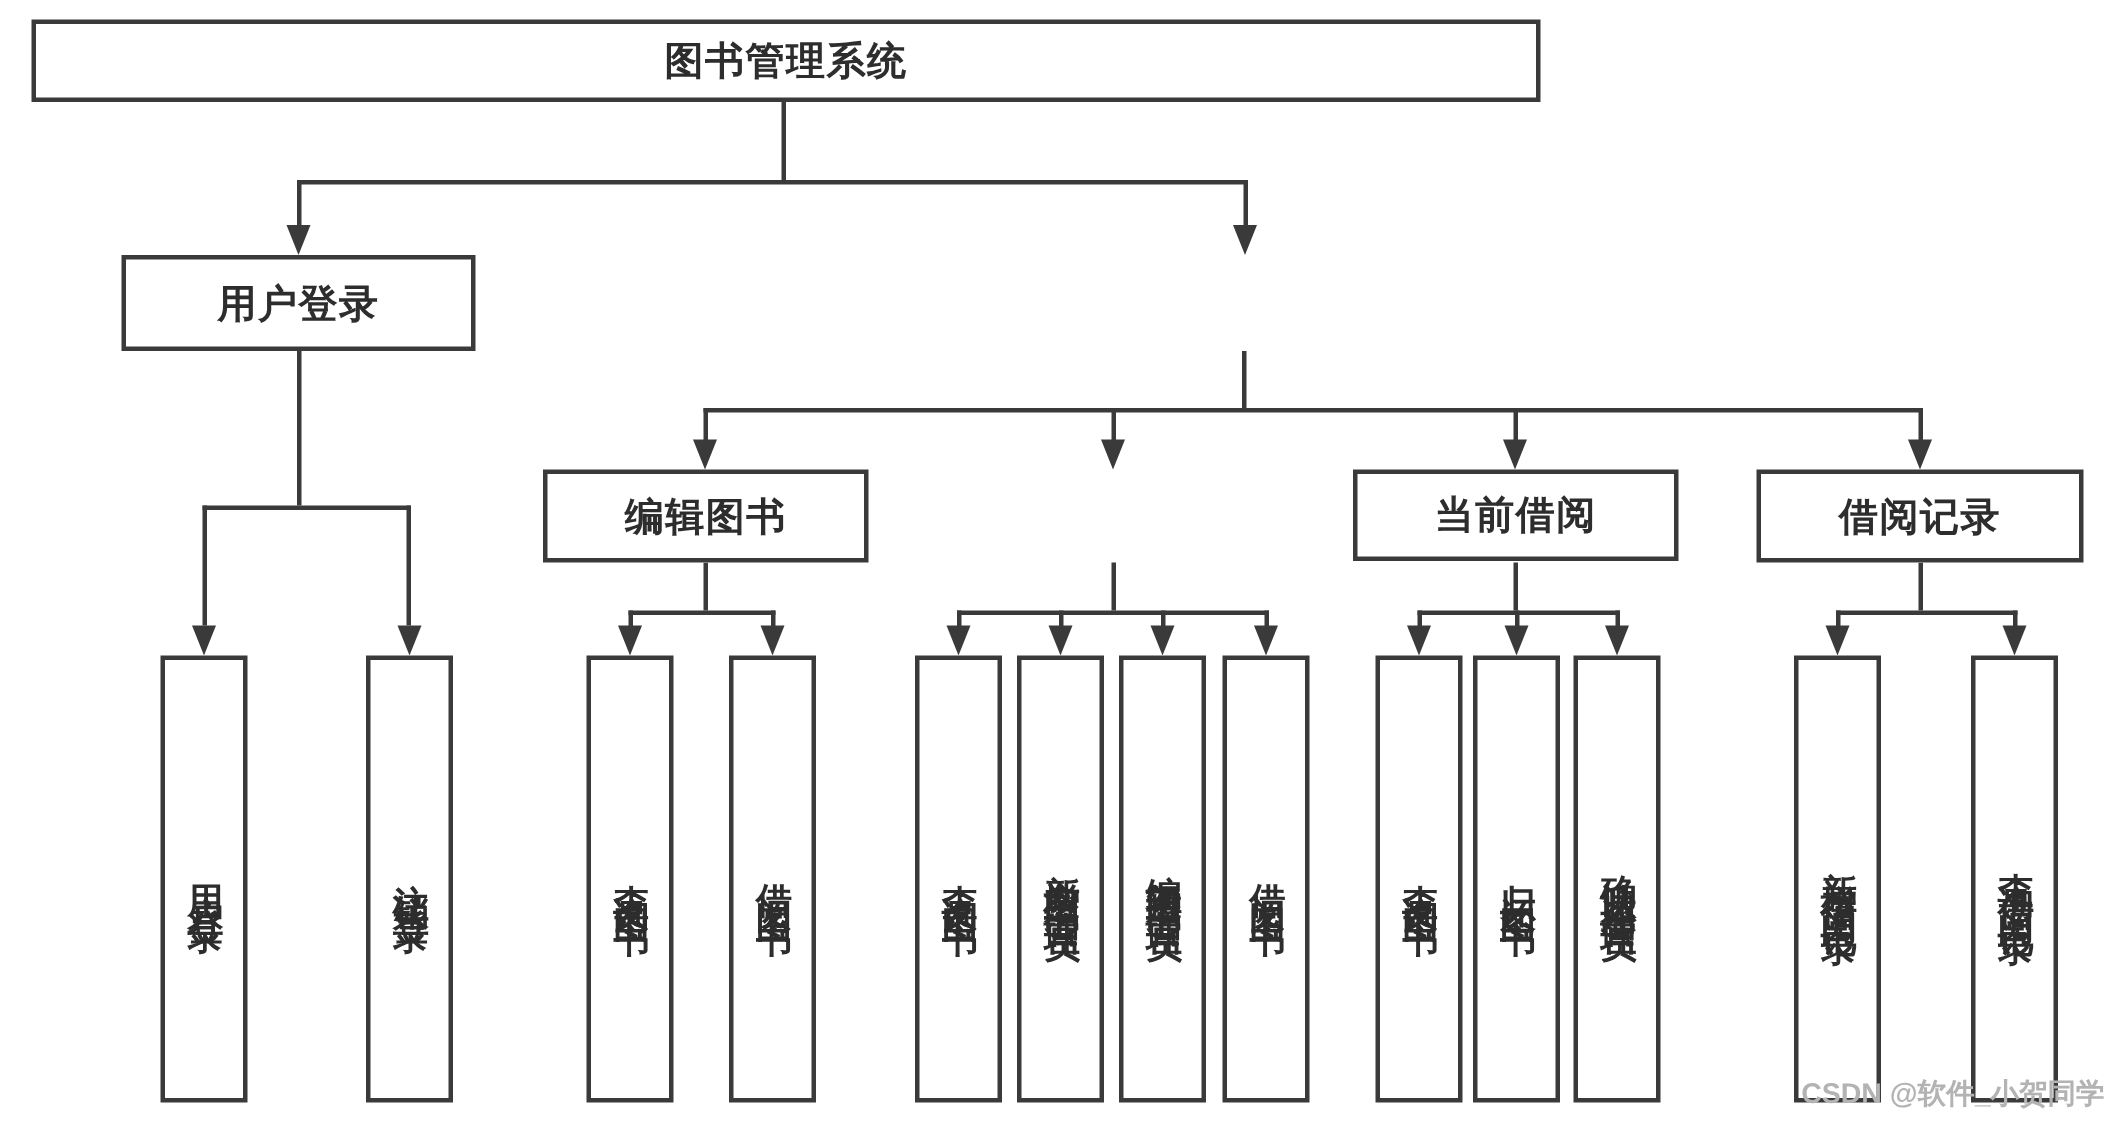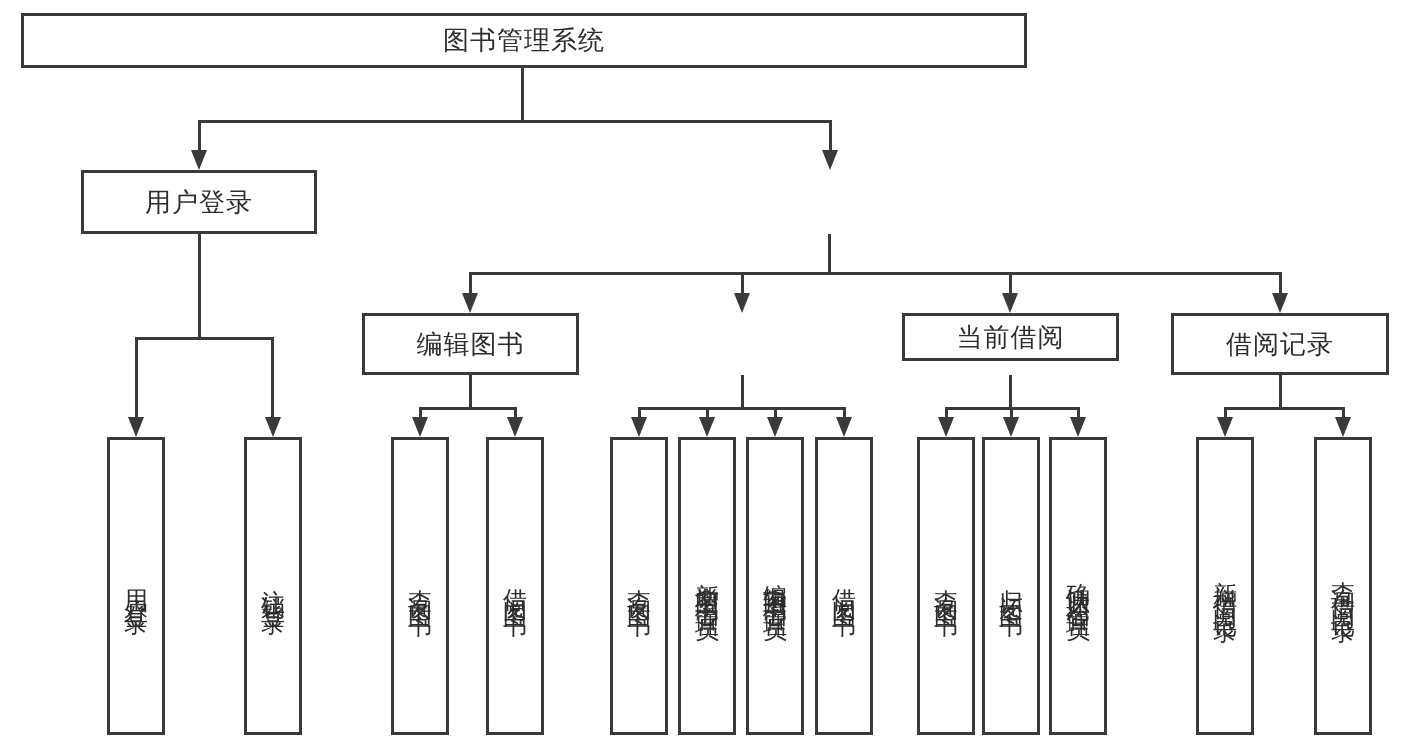--- a/index.html
+++ b/index.html
@@ -4,20 +4,21 @@
 <style>
   html, body { margin: 0; padding: 0; background: #ffffff; }
   .canvas {
     position: relative;
     width: 1405px;
     height: 747px;
     background: #ffffff;
     overflow: hidden;
     font-family: "Liberation Sans", "DejaVu Sans", sans-serif;
     color: #2d2d2d;
+    font-weight: bold;
   }
   .box {
     position: absolute;
     box-sizing: border-box;
     background: #ffffff;
     border: 3px solid #3a3a3a;
     display: flex;
     align-items: center;
     justify-content: center;
     z-index: 2;
@@ -99,21 +100,21 @@
   <div class="line" style="left:741px; top:272px; width:3px; height:22px;"></div>
   <div class="arrow" style="left:734px; top:293px;"></div>
   <div class="line" style="left:1009px; top:272px; width:3px; height:22px;"></div>
   <div class="arrow" style="left:1002px; top:293px;"></div>
   <div class="line" style="left:1279px; top:272px; width:3px; height:22px;"></div>
   <div class="arrow" style="left:1272px; top:293px;"></div>
 
   <div class="box h" style="left:362px; top:313px; width:217px; height:62px;">
     <span>编辑图书</span>
   </div>
-  <div class="box h" style="left:902px; top:313px; width:217px; height:48px;">
+  <div class="box h" style="left:902px; top:313px; width:217px; height:61px;">
     <span>当前借阅</span>
   </div>
   <div class="box h" style="left:1171px; top:313px; width:218px; height:62px;">
     <span>借阅记录</span>
   </div>
 
   <div class="line" style="left:469px; top:375px; width:3px; height:32px;"></div>
   <div class="line" style="left:419px; top:407px; width:98px; height:3px;"></div>
   <div class="line" style="left:419px; top:407px; width:3px; height:12px;"></div>
   <div class="arrow" style="left:412px; top:417px;"></div>
@@ -180,14 +181,15 @@
   <div class="box v dense" style="left:1049px; top:437px; width:58px; height:298px;">
     <span>确认归还（管理员）</span>
   </div>
   <div class="box v" style="left:1196px; top:437px; width:58px; height:298px;">
     <span>新增借阅记录</span>
   </div>
   <div class="box v" style="left:1314px; top:437px; width:58px; height:298px;">
     <span>查询借阅记录</span>
   </div>
 
+  <div class="watermark">CSDN @软件_小贺同学</div>
 
 </div>
 
 </body></html>

